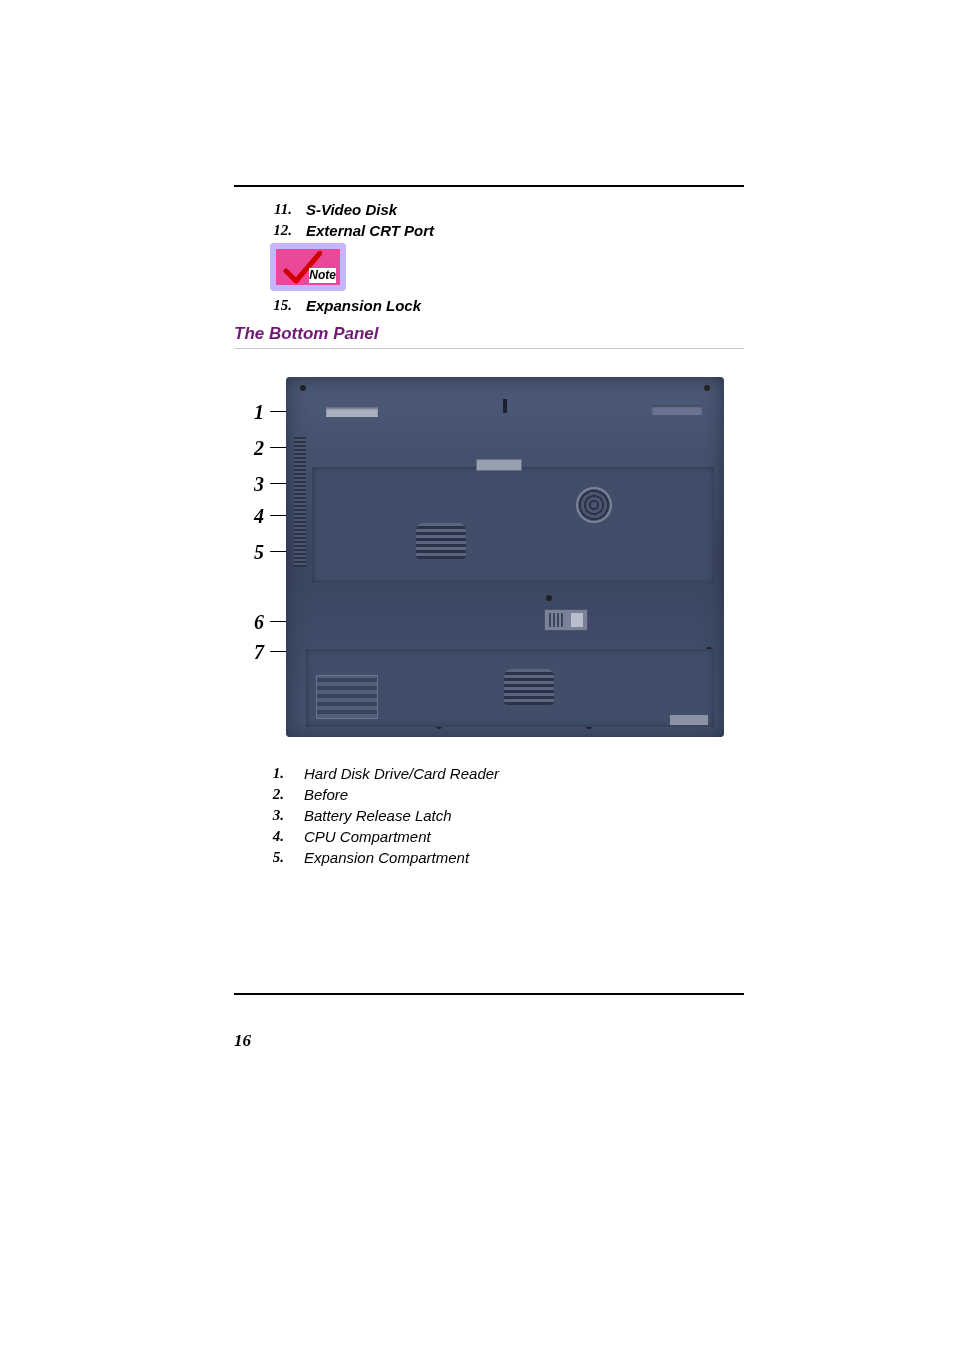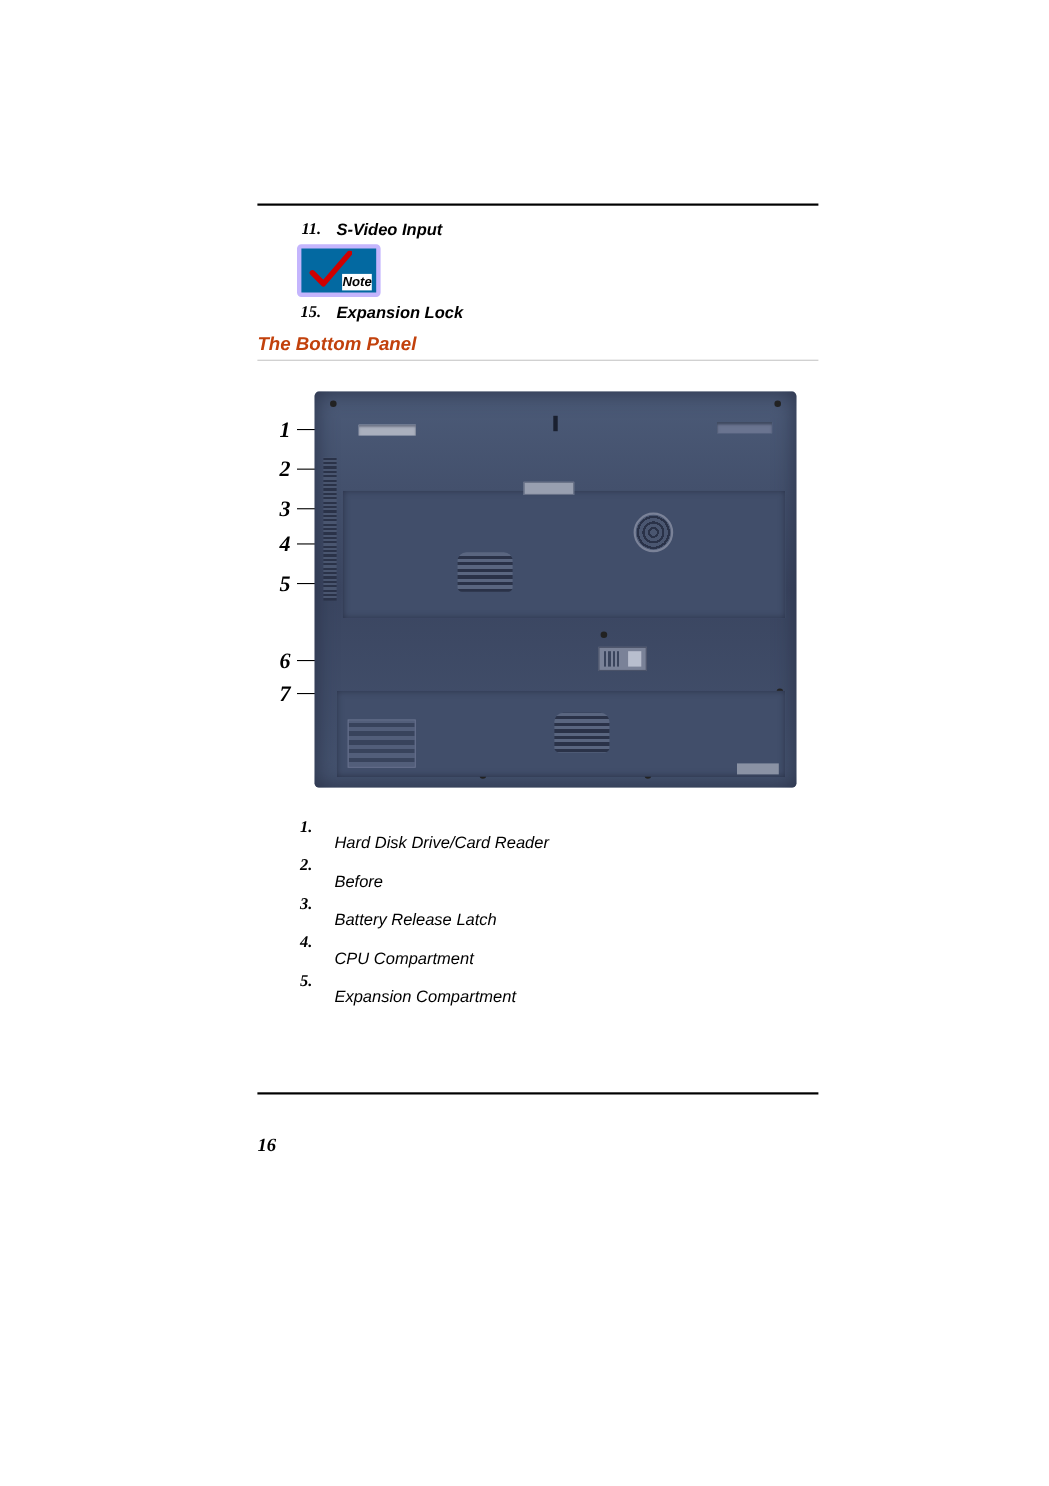--- a/index.html
+++ b/index.html
@@ -34,24 +34,24 @@
   .ol-top li {
     margin-bottom: 4px;
     display: flex;
     gap: 14px;
   }
   .ol-top .num { min-width: 22px; text-align: right; font-family: "Times New Roman", serif; font-style: italic; font-weight: bold; }
   .ol-top .label { font-family: Arial, sans-serif; font-weight: bold; font-style: italic; }
   .note-icon {
     width: 76px;
     height: 48px;
-    border: 4px solid #c4b5fd;
+    border: 6px solid #c4b5fd;
     border-radius: 4px;
     position: relative;
-    background: #0369a1;
+    background: #ec4899;
     display: inline-block;
     vertical-align: bottom;
   }
   .note-icon svg {
     position: absolute;
     left: 6px;
     top: 2px;
   }
   .note-icon .note-label {
     position: absolute;
@@ -67,21 +67,21 @@
     font-style: italic;
     font-weight: bold;
     font-size: 15px;
     text-align: justify;
     line-height: 1.25;
   }
   .note-first-line {
     display: inline;
   }
   .section-title {
-    color: #c2410c;
+    color: #701a75;
     font-weight: bold;
     font-style: italic;
     font-size: 17px;
     margin-top: 10px;
     margin-bottom: 4px;
   }
   .section-underline {
     border-bottom: 1px solid #c6c6c6;
     height: 1px;
     margin-bottom: 28px;
@@ -207,21 +207,20 @@
   }
   .ol-bottom .num {
     min-width: 14px;
     text-align: right;
     font-family: "Times New Roman", serif;
     font-weight: bold;
   }
   .ol-bottom .label {
     font-family: Arial, sans-serif;
     font-weight: normal;
-    margin-top: 14px;
   }
 
   .footer {
     position: absolute;
     left: 234px;
     bottom: 300px;
     width: 510px;
   }
   .page-num {
     font-family: "Times New Roman", serif;
@@ -234,21 +233,25 @@
 </head>
 <body>
 
 <div class="page">
   <div class="content">
     <hr class="hr">
 
     <ul class="ol-top">
       <li>
         <span class="num">11.</span>
-        <span class="label">S-Video Input</span>
+        <span class="label">S-Video Disk</span>
+      </li>
+      <li>
+        <span class="num">12.</span>
+        <span class="label">External CRT Port</span>
       </li>
     </ul>
 
     <div class="note-text">
       <span class="note-icon">
         <svg width="40" height="36" viewBox="0 0 40 36">
           <path d="M4 20 L14 30 L38 2" stroke="#d00000" stroke-width="5" fill="none" stroke-linecap="round" stroke-linejoin="round"></path>
         </svg>
         <span class="note-label">Note</span>
       </span>

